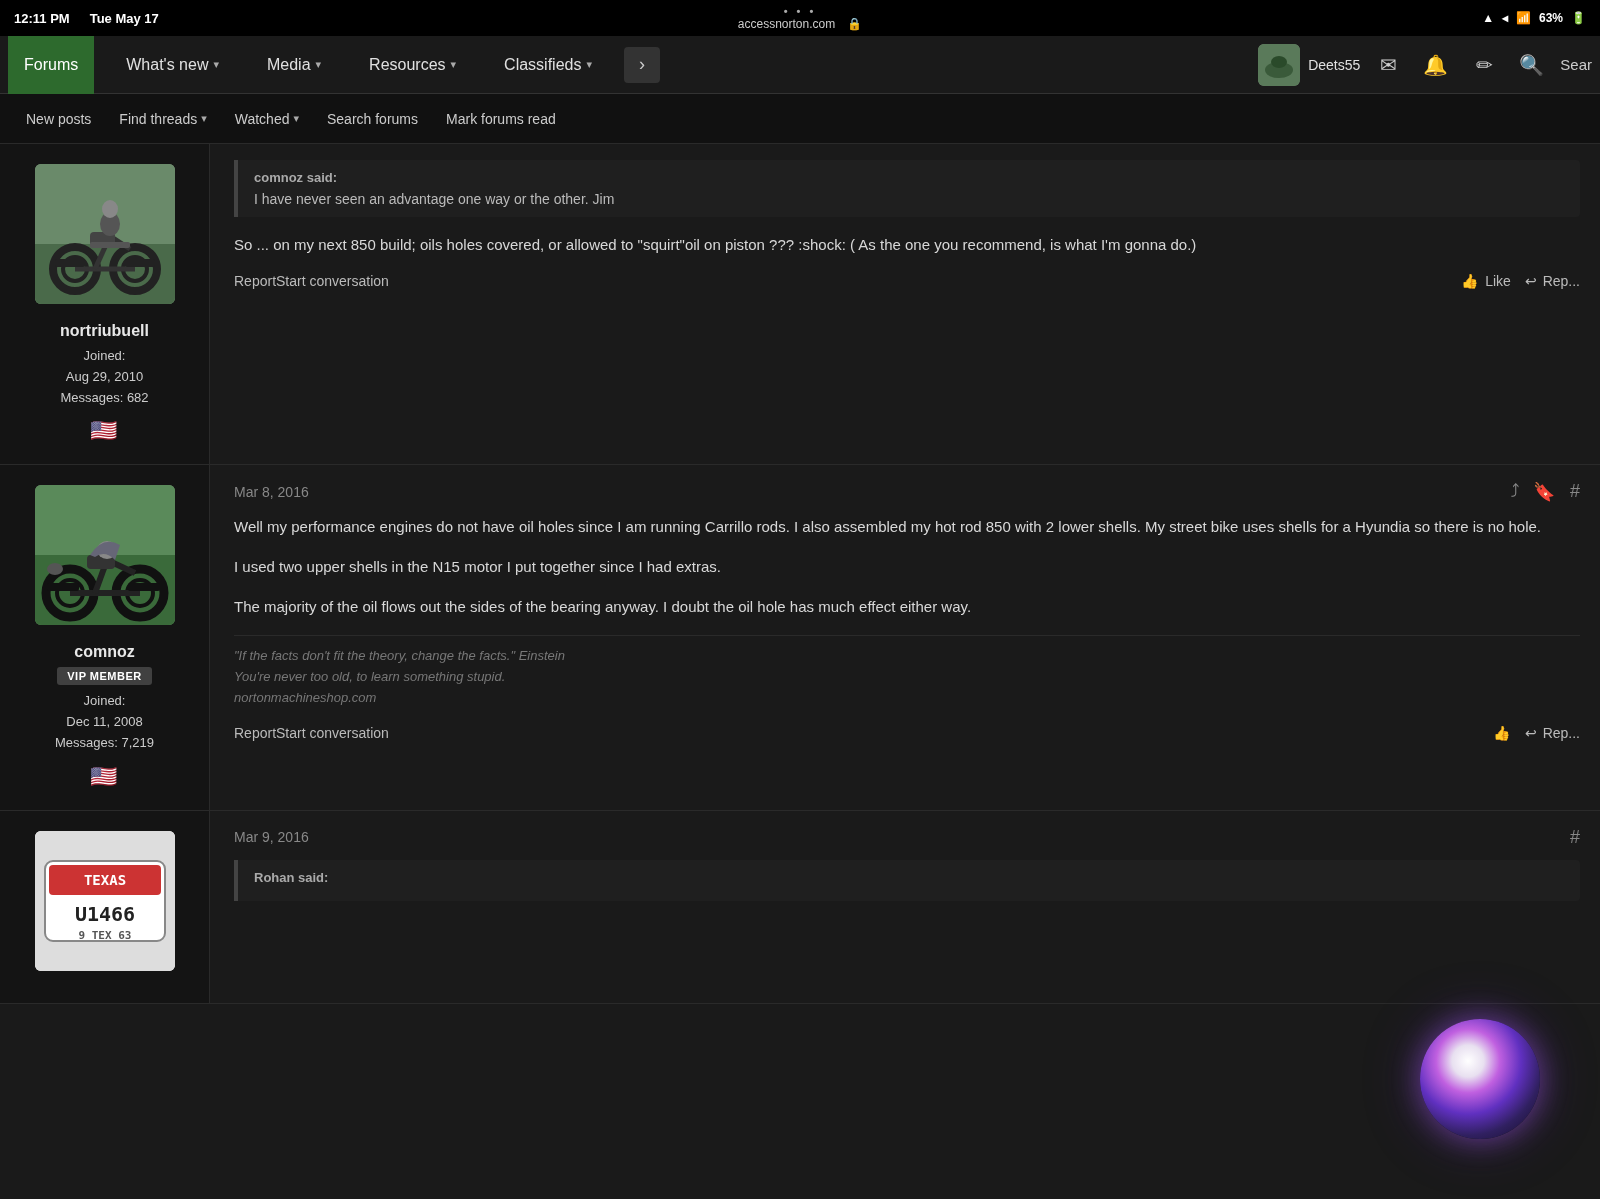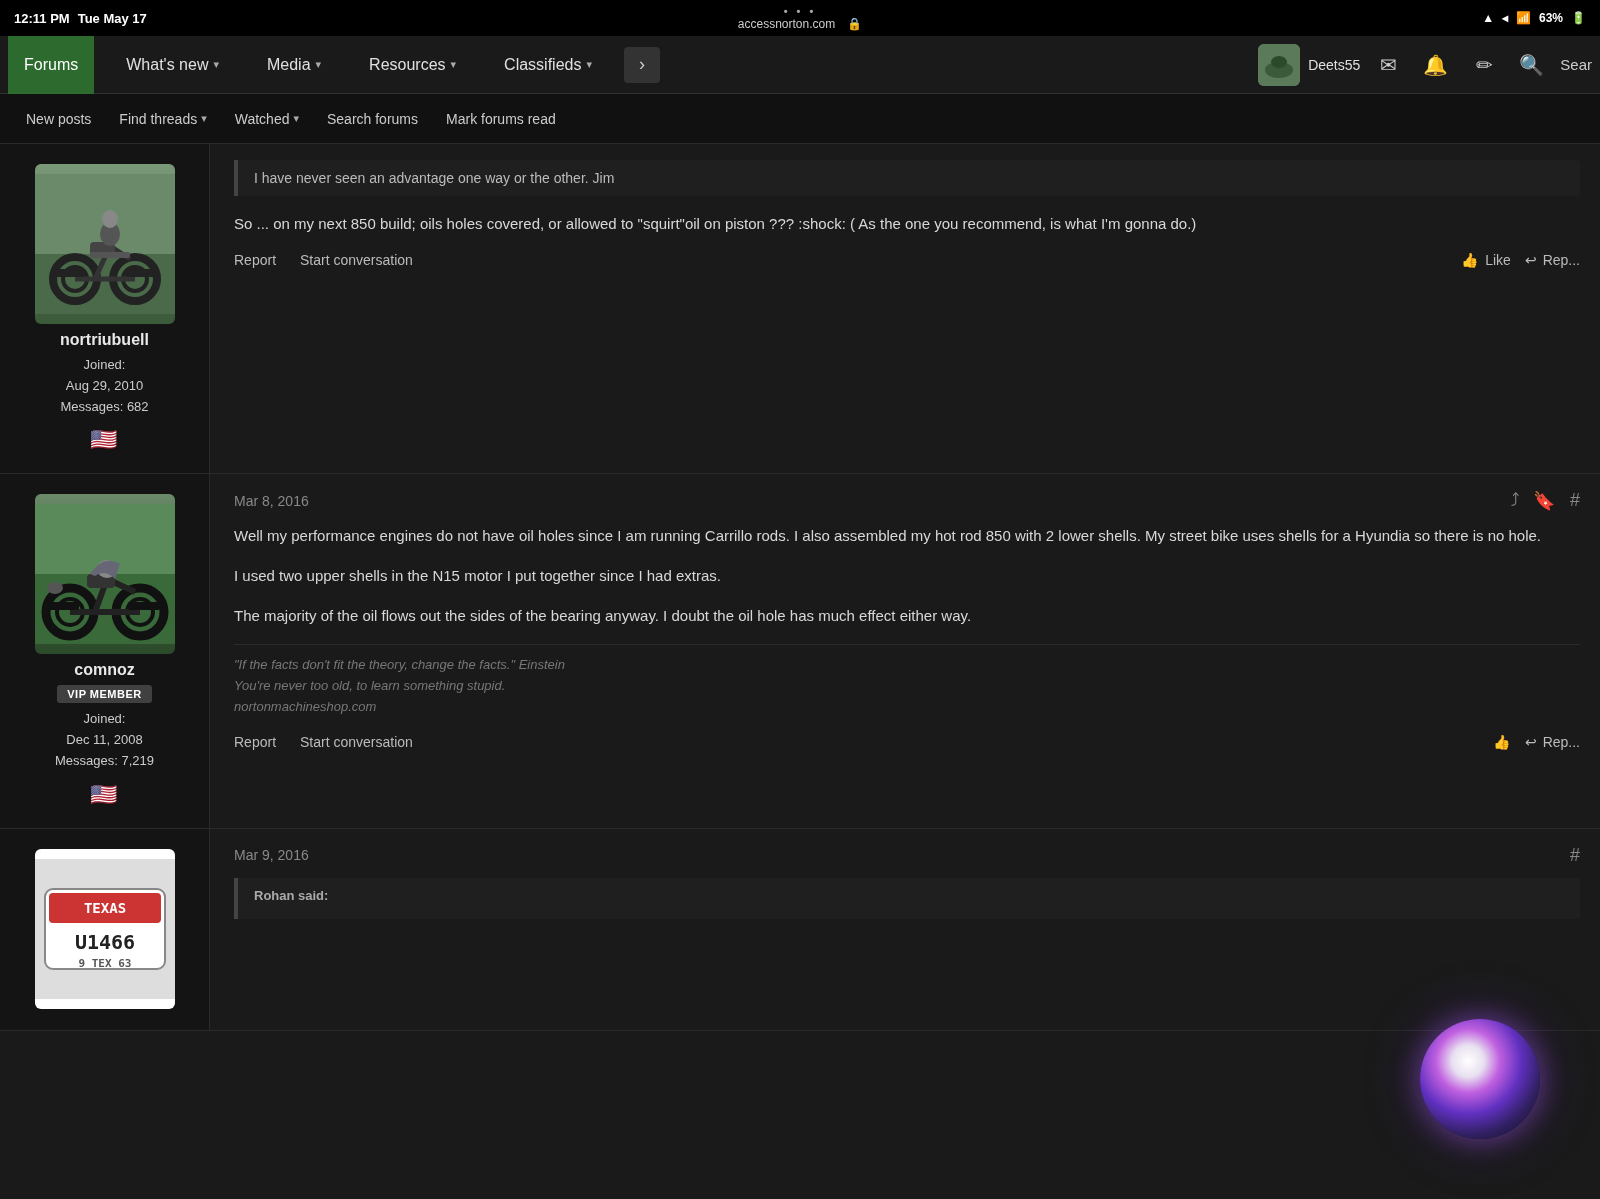--- a/index.html
+++ b/index.html
@@ -16,21 +16,21 @@
       background: #000;
       color: #fff;
       display: flex;
       justify-content: space-between;
       align-items: center;
       padding: 4px 14px;
       font-size: 13px;
       font-weight: 600;
       height: 36px;
     }
-    .status-bar-left { display: flex; gap: 8px; justify-content: space-between; }
+    .status-bar-left { display: flex; gap: 20px; justify-content: space-between; }
     .status-bar-center { position: absolute; left: 50%; transform: translateX(-50%); display: flex; flex-direction: column; align-items: center; }
     .status-bar-dots { letter-spacing: 3px; font-size: 11px; color: #aaa; }
     .status-bar-url { font-size: 12px; font-weight: 400; color: #ccc; display: flex; align-items: center; gap: 12px; }
     .status-bar-right { display: flex; gap: 8px; align-items: center; font-size: 12px; }
 
     
     .main-nav {
       background: #1a1a1a;
       border-bottom: 1px solid #333;
       display: flex;
@@ -156,25 +156,25 @@
       border-right: 1px solid #2a2a2a;
       padding: 20px 16px;
       display: flex;
       flex-direction: column;
       align-items: center;
       gap: 6px;
       justify-content: space-between;
     }
     .post-avatar {
       width: 140px;
-      height: 160px;
+      height: 140px;
       border-radius: 6px;
       background: #333;
       overflow: hidden;
-      margin-bottom: 1px;
+      margin-bottom: 12px;
     }
     
     .avatar-moto1 {
       background: linear-gradient(180deg, #7a9a7a 0%, #5a7a5a 40%, #3a5a3a 100%);
       display: flex;
       align-items: center;
       justify-content: center;
     }
     
     .avatar-moto2 {
@@ -280,21 +280,21 @@
     }
 
     .post-footer {
       display: flex;
       align-items: center;
       justify-content: space-between;
       margin-top: 8px;
     }
     .post-footer-left {
       display: flex;
-      gap: 24px;
+      gap: 0;
     }
     .post-footer-right {
       display: flex;
       gap: 14px;
       align-items: center;
     }
     .footer-link {
       color: #bbb;
       font-size: 14px;
       cursor: pointer;
@@ -444,20 +444,21 @@
       <div class="username">nortriubuell</div>
       <div class="user-meta">
         <span>Joined:</span><br>
         <span>Aug 29, 2010</span><br>
         <span>Messages:</span> <span>682</span>
       </div>
       <div class="flag-icon">🇺🇸</div>
     </div>
     <div class="post-body">
       <div class="quote-block">
+        <div class="quote-author">comnoz said:</div>
         <div>I have never seen an advantage one way or the other. Jim</div>
       </div>
       <div class="post-text">So ... on my next 850 build; oils holes covered, or allowed to "squirt"oil on piston ??? :shock: ( As the one you recommend, is what I'm gonna do.)</div>
       <div class="post-footer">
         <div class="post-footer-left">
           <a class="footer-link">Report</a>
           <a class="footer-link">Start conversation</a>
         </div>
         <div class="post-footer-right">
           <div class="like-btn">

